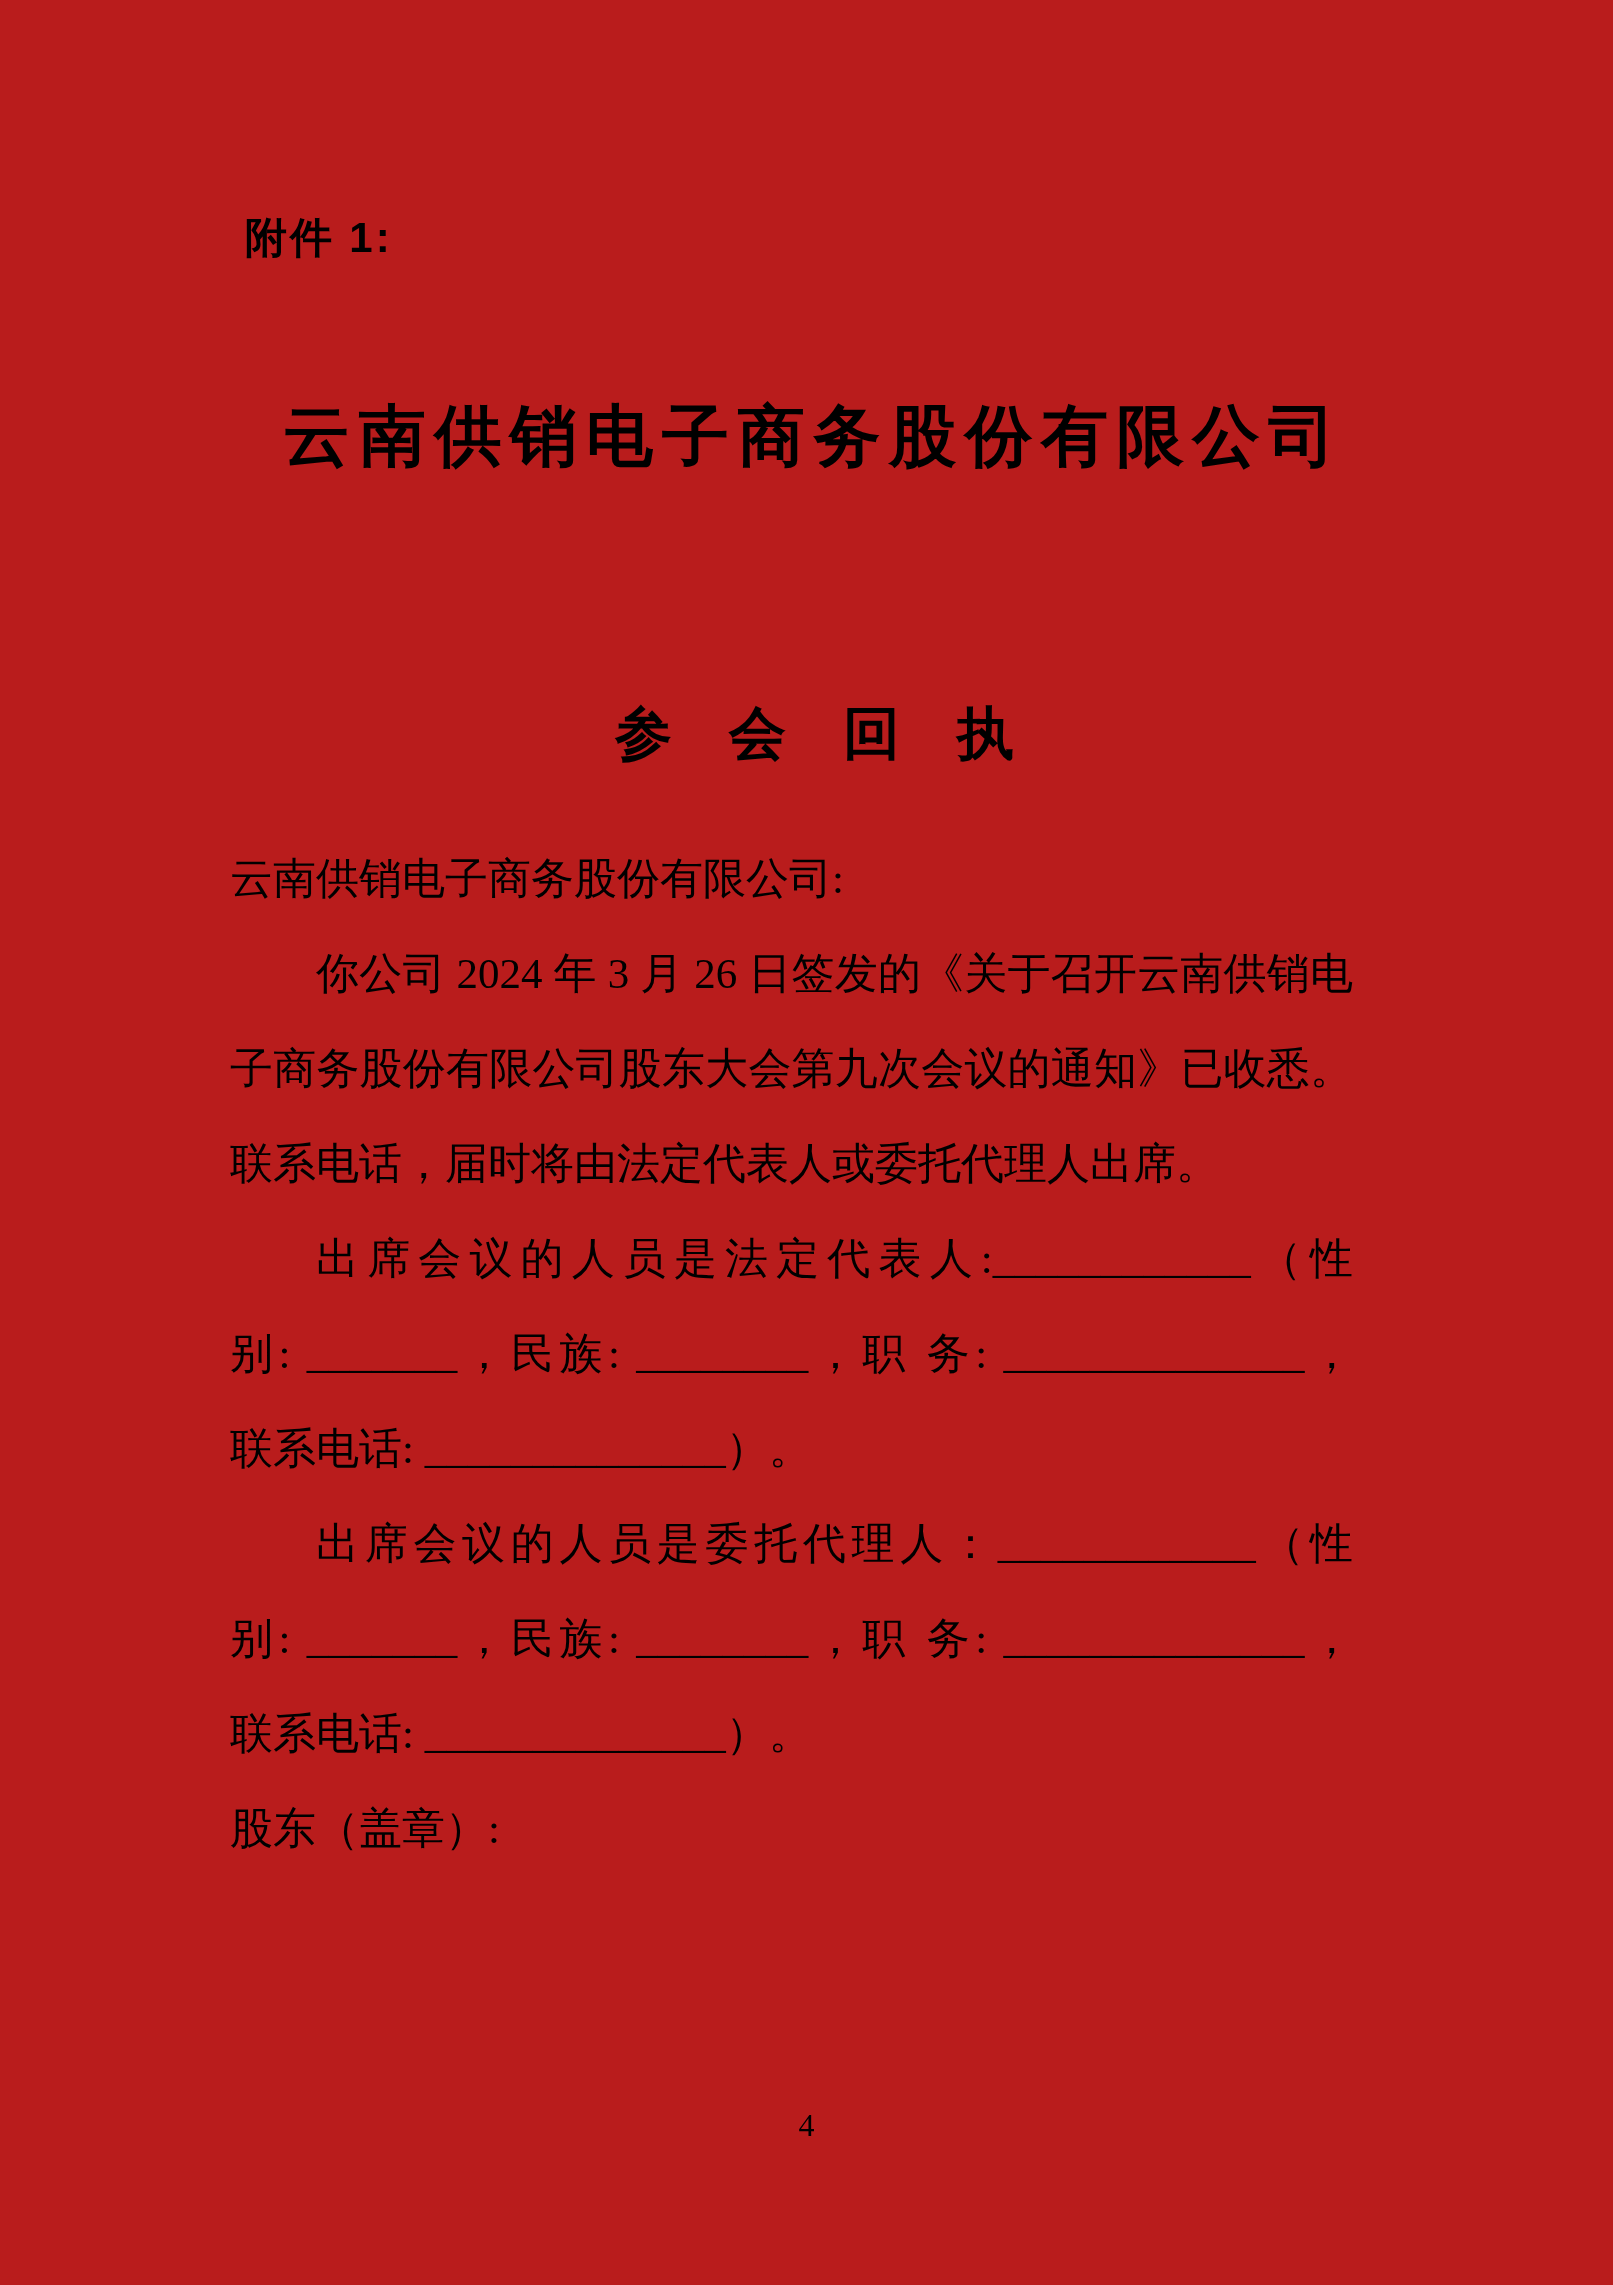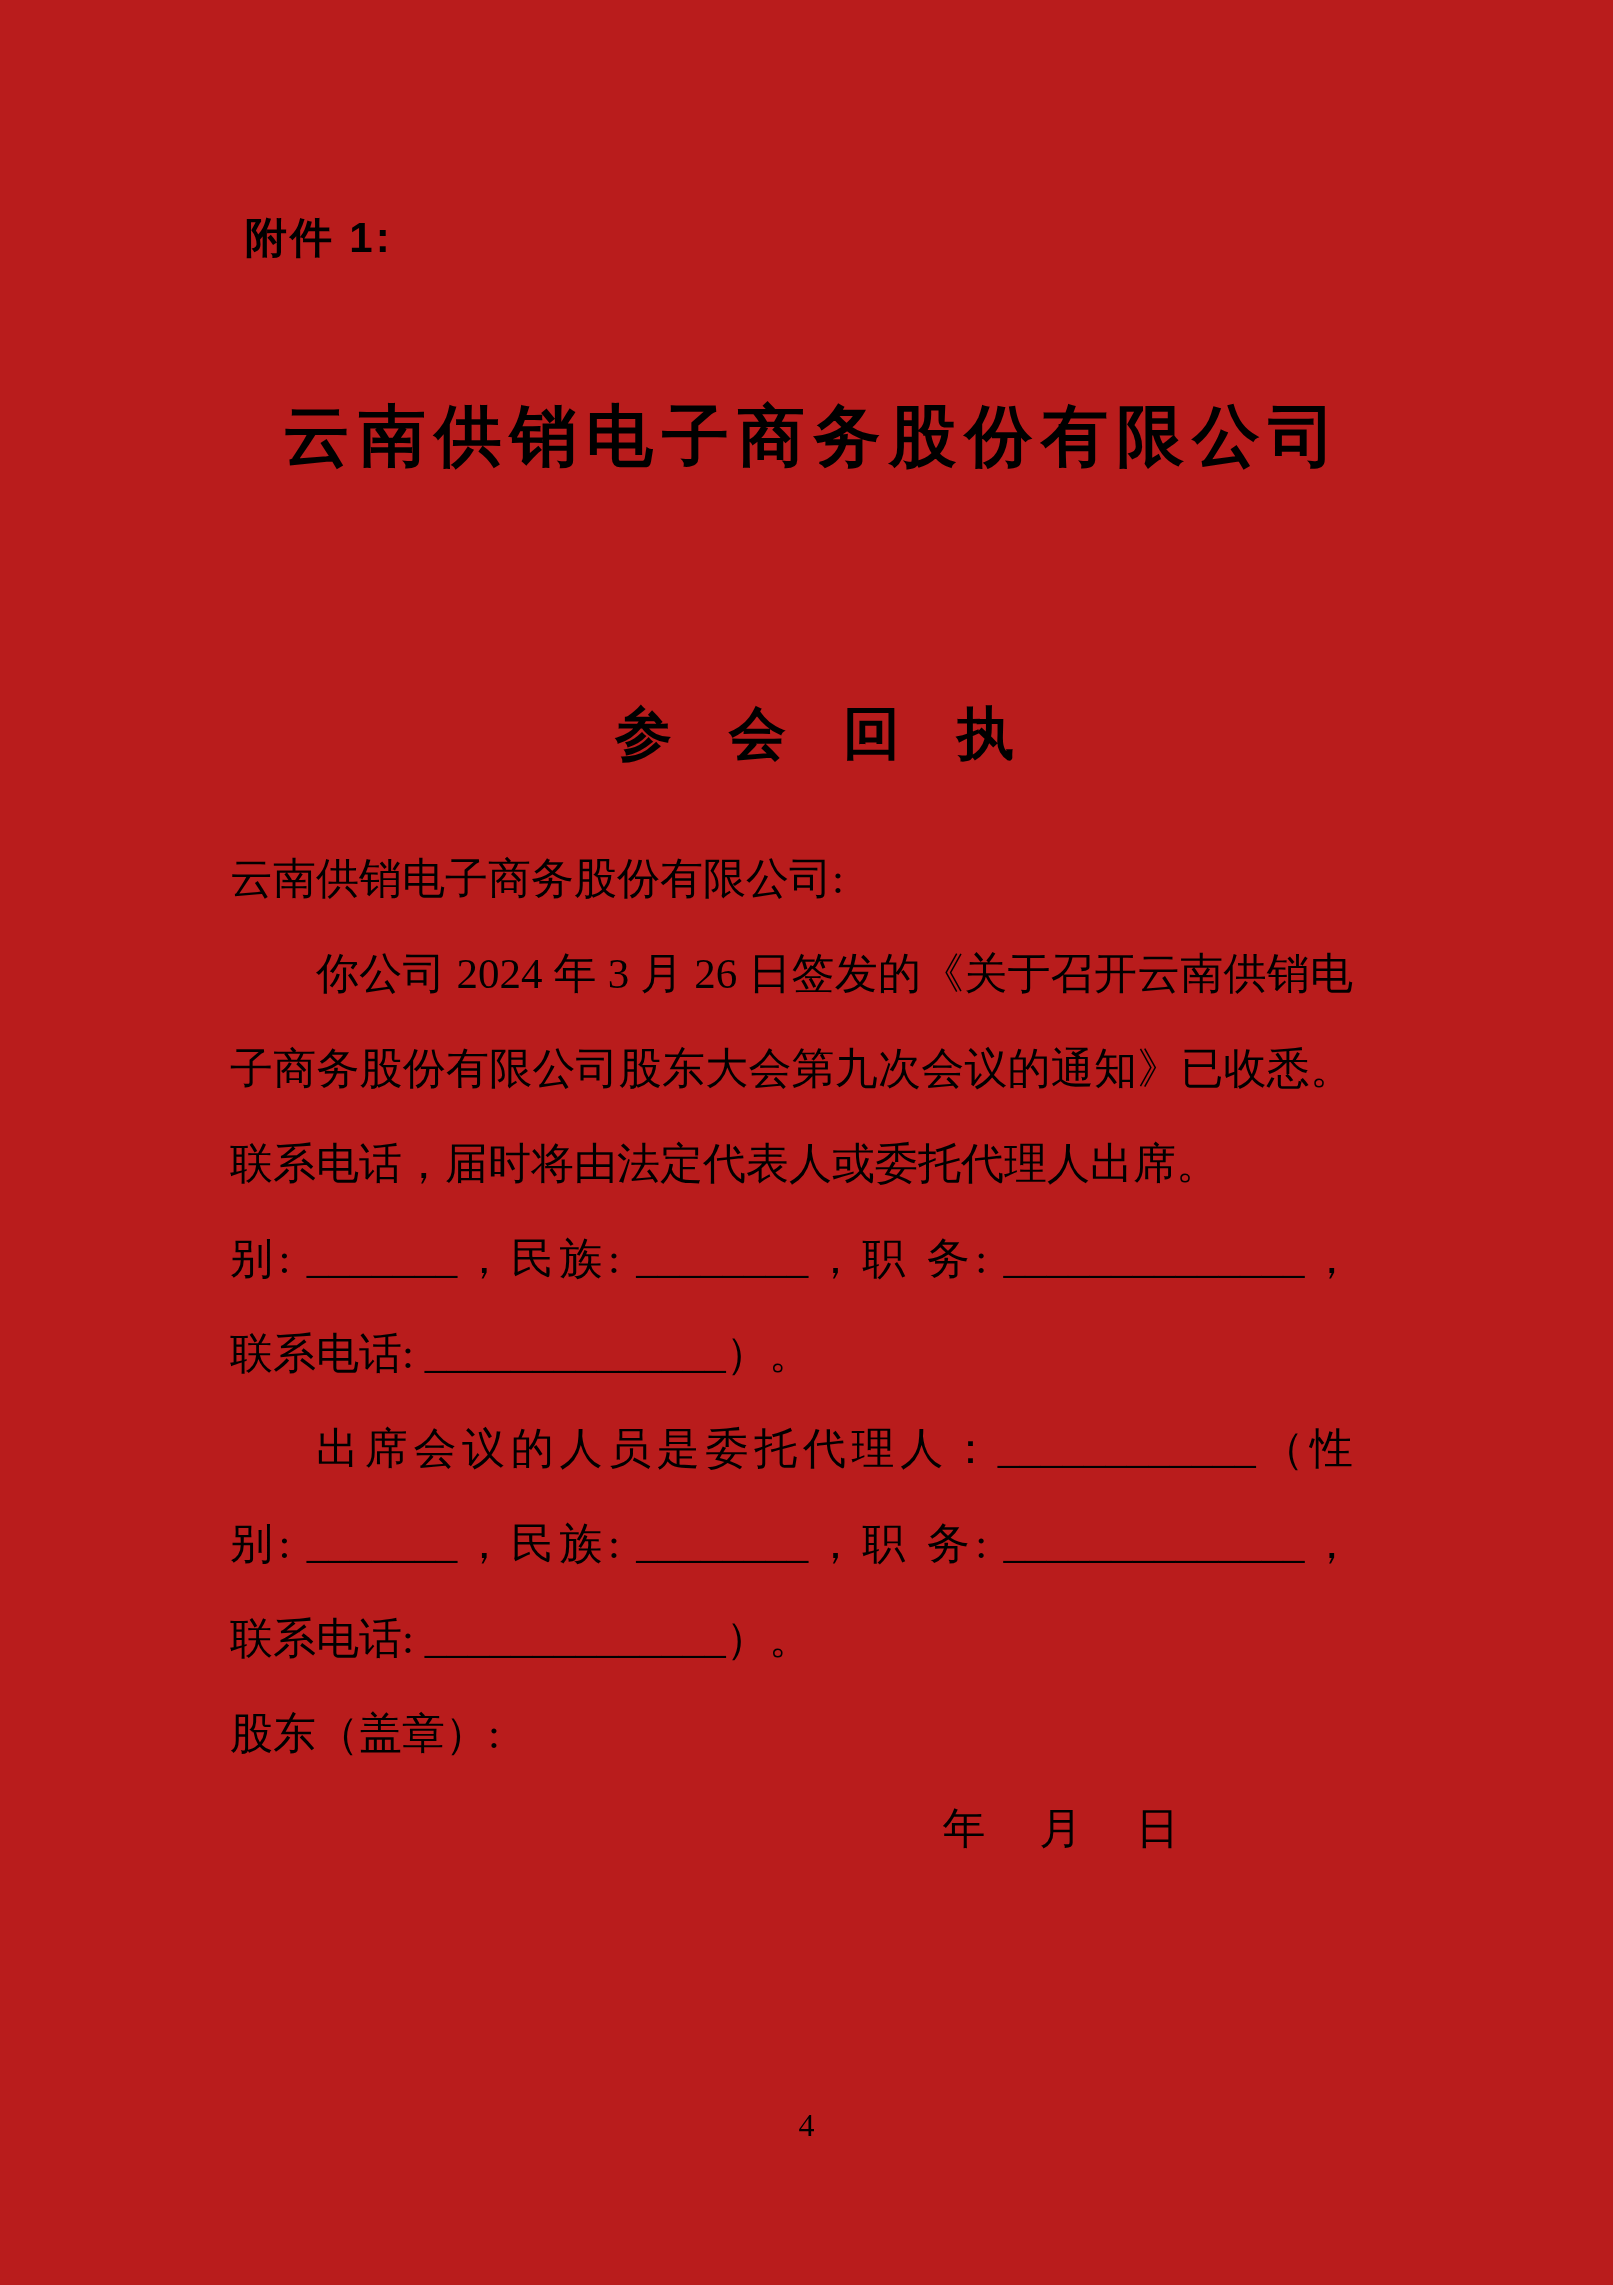--- a/index.html
+++ b/index.html
@@ -103,25 +103,25 @@
   <h1 class="doc-title line1">云南供销电子商务股份有限公司</h1>
 
 
   <h2 class="doc-subtitle">参　会　回　执</h2>
 
   <div class="doc-body">
     <div class="bline">云南供销电子商务股份有限公司:</div>
     <div class="bline indent just">你公司 2024 年 3 月 26 日签发的《关于召开云南供销电</div>
     <div class="bline just">子商务股份有限公司股东大会第九次会议的通知》已收悉。</div>
     <div class="bline">联系电话，届时将由法定代表人或委托代理人出席。</div>
+    <div class="bline indent just">出席会议的人员是法定代表人:____________（性</div>
     <div class="bline just">别: _______，民族: ________，职 务: ______________，</div>
     <div class="bline">联系电话: ______________）。</div>
     <div class="bline indent just">出席会议的人员是委托代理人：____________（性</div>
     <div class="bline just">别: _______，民族: ________，职 务: ______________，</div>
     <div class="bline">联系电话: ______________）。</div>
     <div class="bline sigline">股东（盖章）:</div>
-    <div class="bline dateline">年　 月　 日</div>
   </div>
 
   <div class="page-number">4</div>
 
 </div>
 
 
 </body></html>

